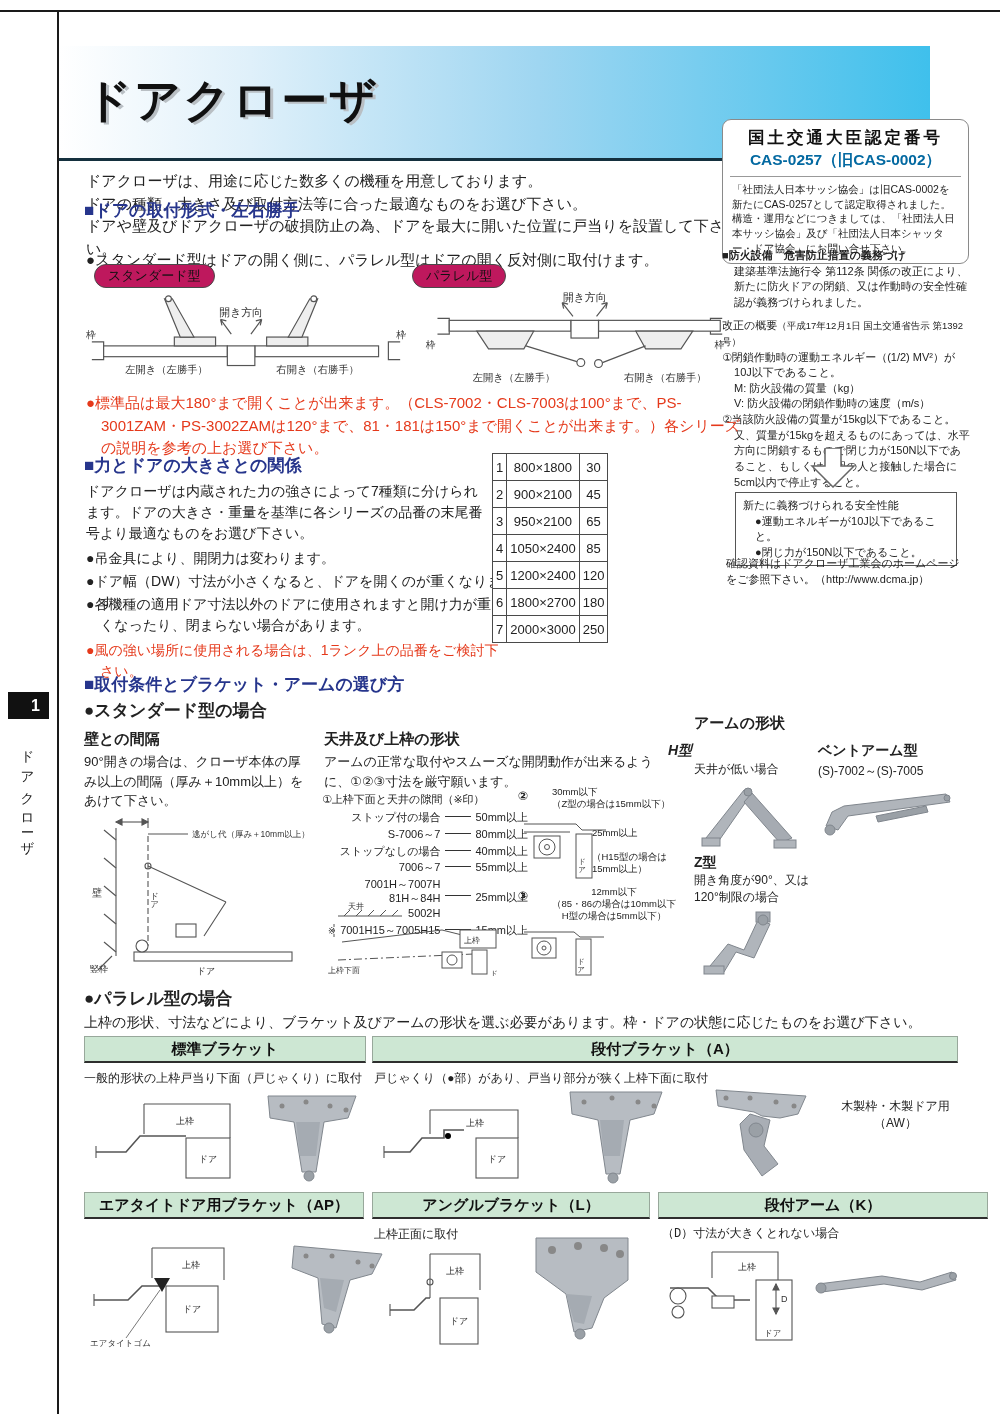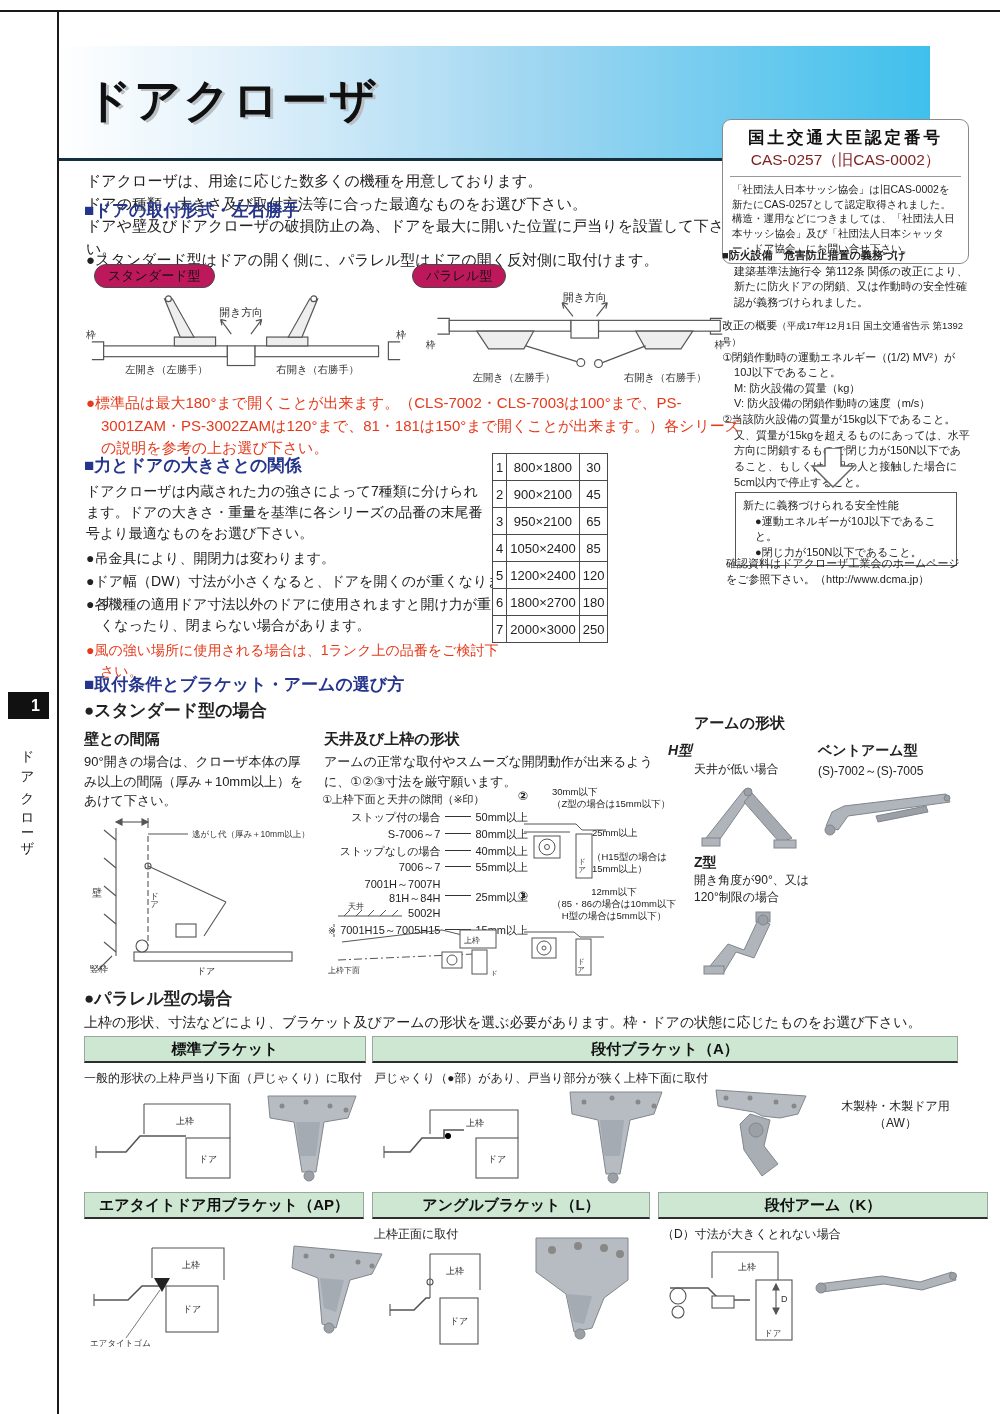--- a/index.html
+++ b/index.html
@@ -32,21 +32,21 @@
   
   .side-tab{position:absolute;left:8px;top:692px;width:41px;height:27px;background:#111;color:#fff;
             display:flex;align-items:center;justify-content:flex-end;padding-right:9px;box-sizing:border-box;
             font-weight:bold;font-size:16px;}
   .side-label{position:absolute;left:18px;top:740px;writing-mode:vertical-rl;font-size:13.5px;
               letter-spacing:6px;color:#222;}
   
   .certbox{position:absolute;left:722px;top:119px;width:247px;border:1.5px solid #8a8a8a;border-radius:9px;
            padding:7px 9px 8px;box-sizing:border-box;background:#fff;}
   .certbox .ct{font-size:16.5px;font-weight:bold;letter-spacing:3px;text-align:center;color:#111;}
-  .certbox .cn{font-size:15.5px;text-align:center;color:#7f1d1d;margin-top:1px;}
+  .certbox .cn{font-size:15.5px;text-align:center;color:#0369a1;margin-top:1px;font-weight:bold;}
   .certbox .div{border-top:1px solid #999;margin:5px -2px 5px;}
   .arrow-down{position:absolute;left:810px;top:448px;}
   .resultbox{position:absolute;left:735px;top:492px;width:222px;border:1.5px solid #555;
              padding:5px 7px;box-sizing:border-box;}
   
   .pill{position:absolute;background:#be185d;border:1.5px solid #4a4a4a;border-radius:12px;
         padding:2px 13px;font-size:13px;color:#111;}
   
   table.ptable{border-collapse:collapse;background:#fff;}
   table.ptable td,table.ptable th{border:1.4px solid #4a4a4a;text-align:center;font-size:13px;
@@ -487,21 +487,21 @@
   <div class="gbar" style="left:84px;top:1192px;width:280px;">
       <span>エアタイトドア用ブラケット（AP）</span>
     </div>
   <div class="gbar" style="left:372px;top:1192px;width:278px;">
       <span>アングルブラケット（L）</span>
     </div>
   <div class="gbar" style="left:658px;top:1192px;width:330px;">
       <span>段付アーム（K）</span>
     </div>
   <div class="abs s12 cap" style="left:374px;top:1226px;">上枠正面に取付</div>
-  <div class="abs s12 cap" style="left:662px;top:1226px;">（D）寸法が大きくとれない場合</div>
+  <div class="abs s12 cap" style="left:662px;top:1226px;font-family:Liberation Mono, monospace;">（D）寸法が大きくとれない場合</div>
 
   <div class="abs" style="left:86px;top:1234px;">
     <svg width="180" height="115" viewBox="0 0 180 115">
       <g stroke="#555" stroke-width="1.1" fill="none">
         <path d="M66,14 h72 v32"></path>
         <path d="M66,14 v30"></path>
         <path d="M8,66 h34 l14,-14 h18" stroke-width="1.6"></path>
         <rect x="80" y="52" width="52" height="46" fill="#fff"></rect>
         <path d="M8,60 v12"></path>
         <line x1="40" y1="104" x2="74" y2="56" stroke-width="0.8"></line>

